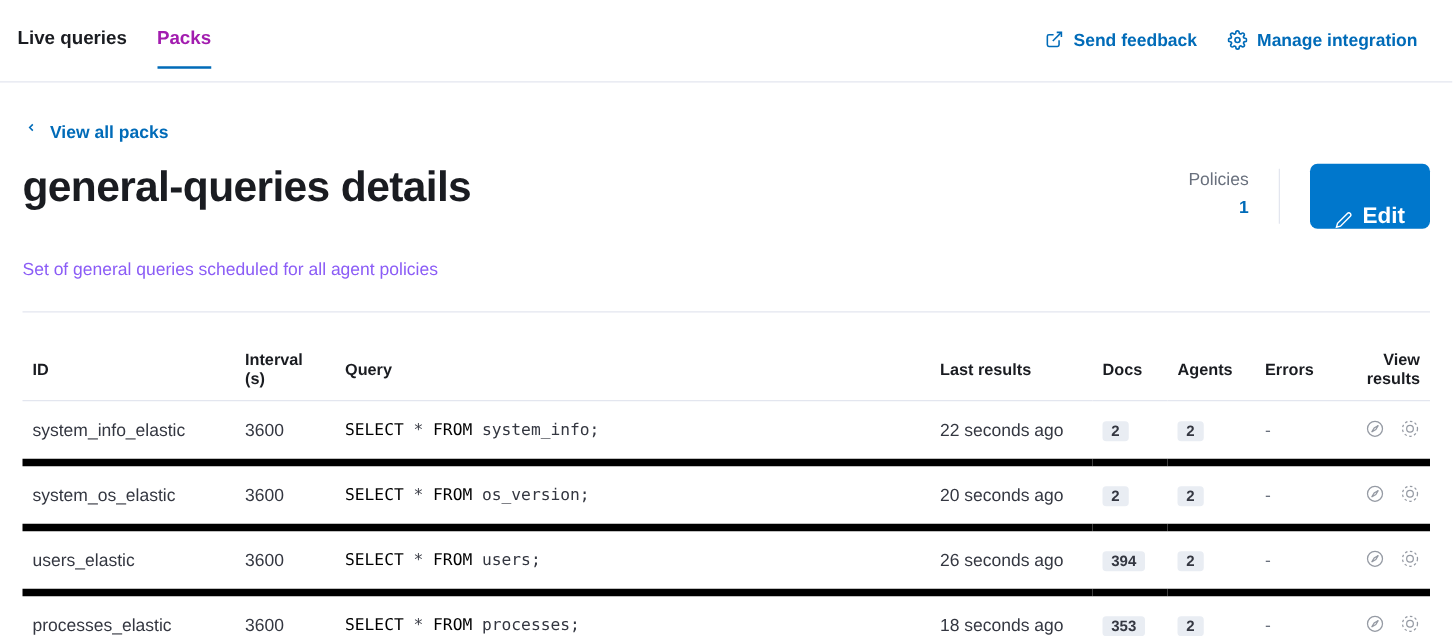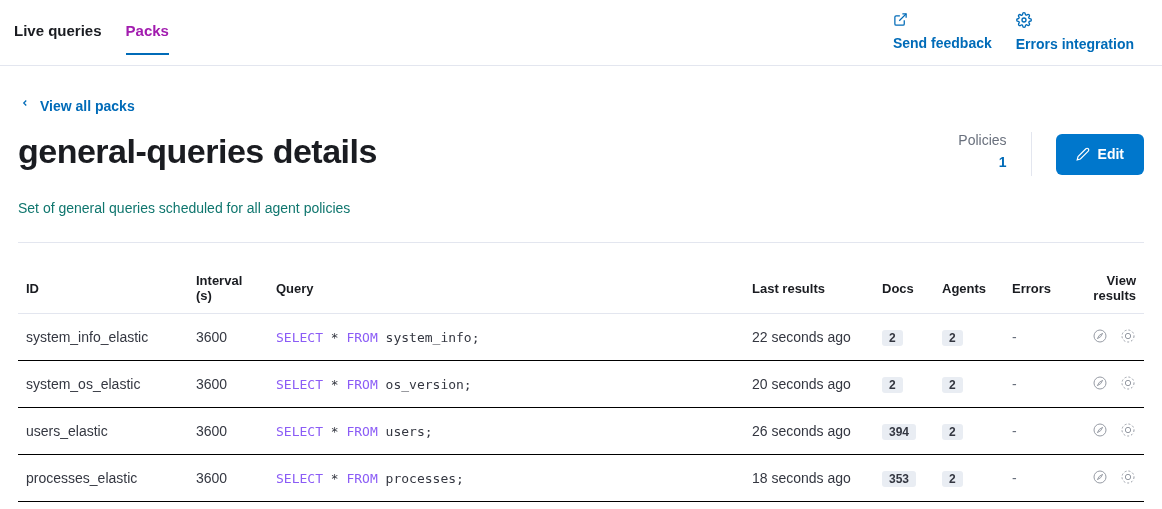--- a/index.html
+++ b/index.html
@@ -2,40 +2,40 @@
 <html><head>
 <meta charset="utf-8">
 <style>
 * { box-sizing: border-box; margin: 0; padding: 0; }
 body { font-family: -apple-system, BlinkMacSystemFont, "Segoe UI", Helvetica, Arial, sans-serif; color: #1a1c21; background: #fff; width: 1162px; }
 .top-nav { display: flex; justify-content: space-between; align-items: center; padding: 12px 28px 0 14px; border-bottom: 1px solid #e3e6ef; height: 66px; }
 .tabs { display: flex; gap: 24px; }
 .tab { font-size: 15px; font-weight: 700; color: #1a1c21; padding-bottom: 14px; cursor: pointer; }
 .tab.active { color: #a21caf; border-bottom: 2px solid #006bb8; }
 .nav-actions { display: flex; gap: 24px; align-items: center; padding-bottom: 14px; }
-.nav-action { display: flex; gap: 8px; color: #006bb8; font-weight: 600; font-size: 14px; cursor: pointer; flex-direction: column; }
+.nav-action { display: flex; align-items: center; gap: 8px; color: #006bb8; font-weight: 600; font-size: 14px; cursor: pointer; }
 .nav-action svg { stroke: #006bb8; }
 .header-area { padding: 28px 0 26px 0; margin: 0 18px; border-bottom: 1px solid #e3e6ef; }
 .back-link { display: inline-flex; align-items: flex-start; gap: 10px; color: #006bb8; font-weight: 600; font-size: 14px; cursor: pointer; margin-bottom: 18px; margin-left: 2px;}
 .header-row { display: flex; justify-content: space-between; align-items: flex-start; }
 .page-title { font-size: 34px; font-weight: 700; letter-spacing: -0.5px; }
-.desc { color: #0f766e; font-size: 14px; margin-top: 24px; }
+.desc { color: #8b5cf6; font-size: 14px; margin-top: 24px; }
 .header-right { display: flex; align-items: center; gap: 24px; }
 .policy-block { text-align: right; padding-right: 24px; border-right: 1px solid #e3e6ef; height: 44px;}
 .policy-label { color: #69707d; font-size: 14px; }
 .policy-count { color: #006bb8; font-weight: 600; font-size: 14px; margin-top: 6px; cursor: pointer;}
-.edit-btn { background: #0077cc; color: #fff; border: none; border-radius: 6px; padding: 0 20px; height: 41px; font-size: 14px; font-weight: 600; display: inline-flex; align-items: center; gap: 8px; cursor: pointer; }
+.edit-btn { background: #0077cc; color: #fff; border: none; border-radius: 6px; padding: 0 20px; height: 52px; font-size: 18px; font-weight: 600; display: inline-flex; align-items: flex-end; gap: 8px; cursor: pointer; }
 .edit-btn svg { stroke: #fff; }
 .table-wrap { padding: 20px 18px 0 18px; }
 table { width: 100%; border-collapse: collapse; }
 th { text-align: left; font-size: 13px; font-weight: 700; color: #1a1c21; padding: 10px 8px; border-bottom: 1px solid #e3e6ef; margin-left: 28px; }
 th.right, td.right { text-align: right; }
-td { font-size: 14px; padding: 14px 8px; border-bottom: 1px solid #000000; color: #343741; vertical-align: middle;}
+td { font-size: 14px; padding: 14px 8px; border-bottom: 6px solid #000000; color: #343741; vertical-align: middle;}
 td.query { font-family: "Menlo", "Consolas", monospace; font-size: 13px; color: #343741;}
-.kw { color: #8b5cf6; }
+.kw { color: #000000; }
 .badge { display: inline-block; background: #e9edf3; color: #343741; border-radius: 3px; padding: 1px 7px; font-size: 12px; font-weight: 600; }
 .dash { color: #69707d; }
 .row-actions { display: flex; gap: 10px; justify-content: flex-end; }
 .icon-btn { width: 18px; height: 18px; cursor: pointer; opacity: 0.7; }
 .col-id{width:170px}.col-int{width:80px}.col-last{width:130px}.col-docs{width:60px}.col-agents{width:70px}.col-err{width:60px}.col-view{width:80px}
 </style>
 </head>
 <body>
 
 <div class="top-nav">
@@ -50,21 +50,21 @@
           <polyline points="15 3 21 3 21 9"></polyline>
           <line x1="10" y1="14" x2="21" y2="3"></line>
         </svg>
       <span>Send feedback</span>
     </div>
     <div class="nav-action">
       <svg width="16" height="16" viewBox="0 0 24 24" fill="none" stroke-width="2">
           <circle cx="12" cy="12" r="3"></circle>
           <path d="M19.4 15a1.65 1.65 0 0 0 .33 1.82l.06.06a2 2 0 1 1-2.83 2.83l-.06-.06a1.65 1.65 0 0 0-1.82-.33 1.65 1.65 0 0 0-1 1.51V21a2 2 0 0 1-4 0v-.09a1.65 1.65 0 0 0-1-1.51 1.65 1.65 0 0 0-1.82.33l-.06.06a2 2 0 1 1-2.83-2.83l.06-.06a1.65 1.65 0 0 0 .33-1.82 1.65 1.65 0 0 0-1.51-1H3a2 2 0 0 1 0-4h.09a1.65 1.65 0 0 0 1.51-1 1.65 1.65 0 0 0-.33-1.82l-.06-.06a2 2 0 1 1 2.83-2.83l.06.06a1.65 1.65 0 0 0 1.82.33h0a1.65 1.65 0 0 0 1-1.51V3a2 2 0 0 1 4 0v.09a1.65 1.65 0 0 0 1 1.51h0a1.65 1.65 0 0 0 1.82-.33l.06-.06a2 2 0 1 1 2.83 2.83l-.06.06a1.65 1.65 0 0 0-.33 1.82v0a1.65 1.65 0 0 0 1.51 1H21a2 2 0 0 1 0 4h-.09a1.65 1.65 0 0 0-1.51 1z"></path>
         </svg>
-      <span>Errors integration</span>
+      <span>Manage integration</span>
     </div>
   </div>
 </div>
 
 <div class="header-area">
   <div class="back-link">
     <svg width="10" height="10" viewBox="0 0 24 24" fill="none" stroke="#006bb8" stroke-width="3">
         <polyline points="15 18 9 12 15 6"></polyline>
       </svg>
     <span>View all packs</span>

